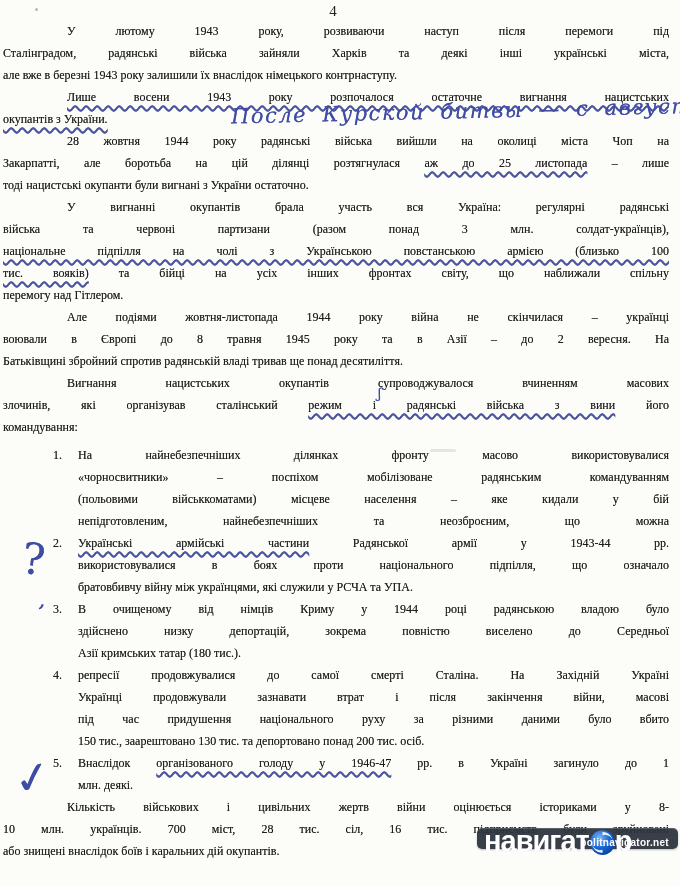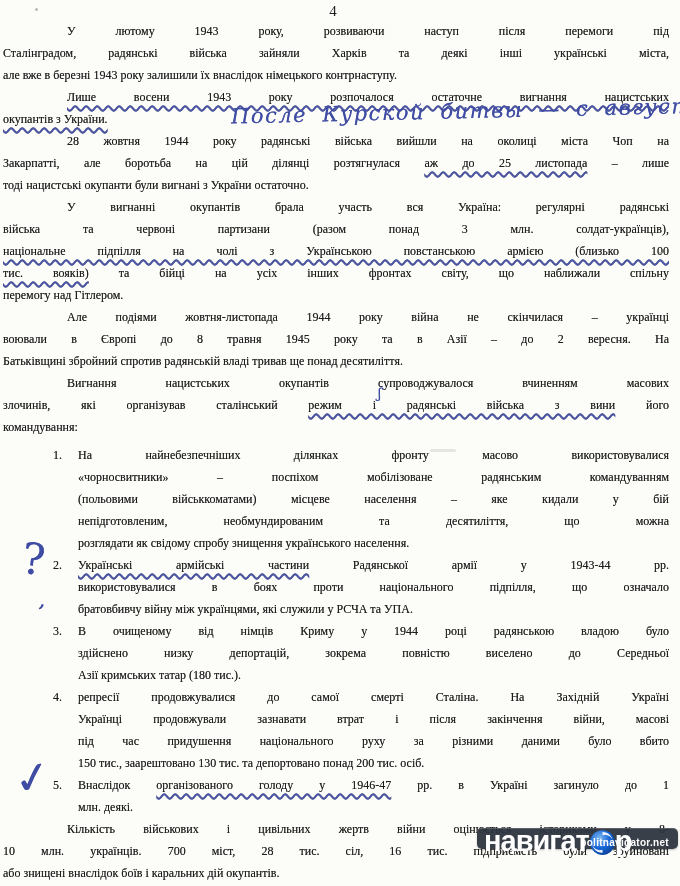--- a/index.html
+++ b/index.html
@@ -118,22 +118,21 @@
         <div class="line indent"><span>Вигнання нацистських окупантів супроводжувалося вчиненням масових</span></div>
         <div class="line"><span>злочинів, які організував сталінський </span><span class="pen-u">режим і радянські війська з вини</span><span> його</span></div>
         <div class="line last"><span>командування:</span></div>
       </div>
       <div class="list">
         <div class="li">
           <span class="num">1.</span>
           <div class="line"><span>На найнебезпечніших ділянках фронту масово використовувалися</span></div>
           <div class="line"><span>«чорносвитники» – поспіхом мобілізоване радянським командуванням</span></div>
           <div class="line"><span>(польовими військкоматами) місцеве населення – яке кидали у бій</span></div>
-          <div class="line"><span>непідготовленим, необмундированим та десятиліття, що можна</span></div>
-          <div class="line last"><span>розглядати як свідому спробу знищення українського населення.</span></div>
+          <div class="line"><span>непідготовленим, найнебезпечніших та неозброєним, що можна</span></div>
         </div>
         <div class="li">
           <span class="num">2.</span>
           <div class="line"><span class="pen-u">Українські армійські частини</span><span> Радянської армії у 1943-44 рр.</span></div>
           <div class="line"><span>використовувалися в боях проти національного підпілля, що означало</span></div>
           <div class="line last"><span>братовбивчу війну між українцями, які служили у РСЧА та УПА.</span></div>
         </div>
         <div class="li">
           <span class="num">3.</span>
           <div class="line"><span>В очищеному від німців Криму у 1944 році радянською владою було</span></div>

